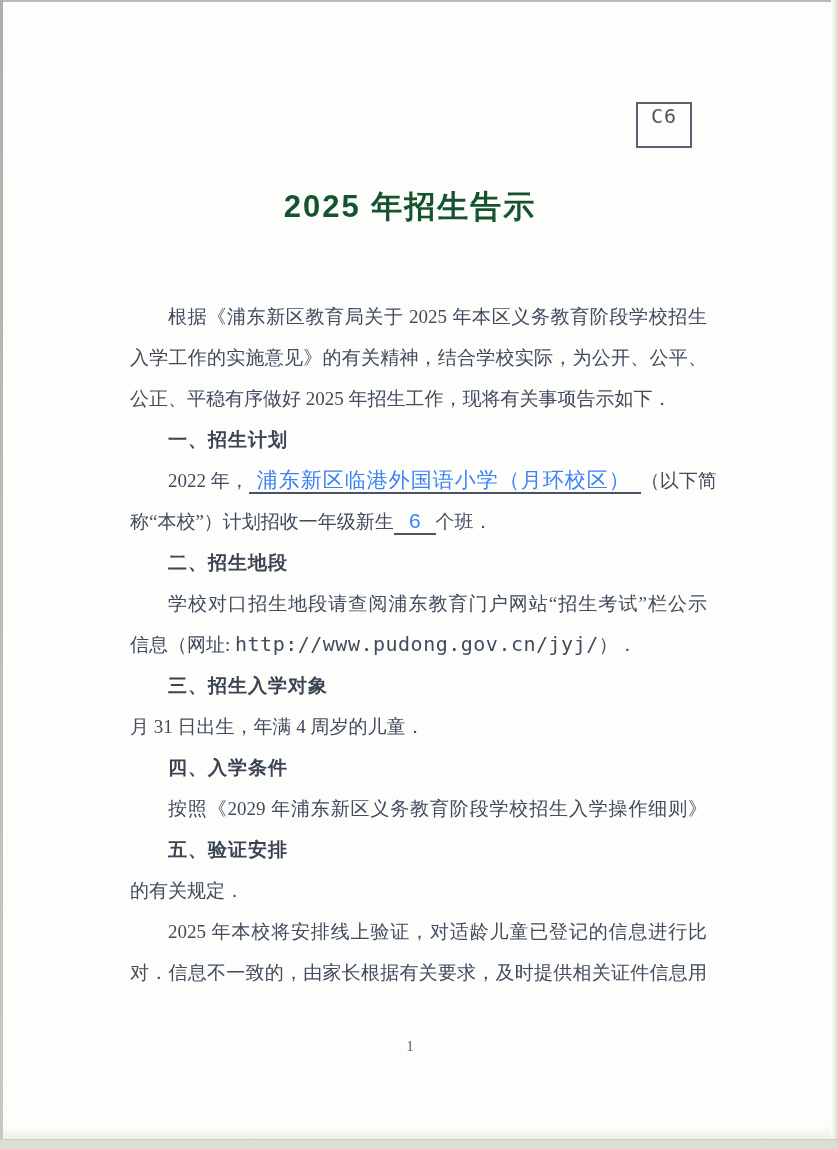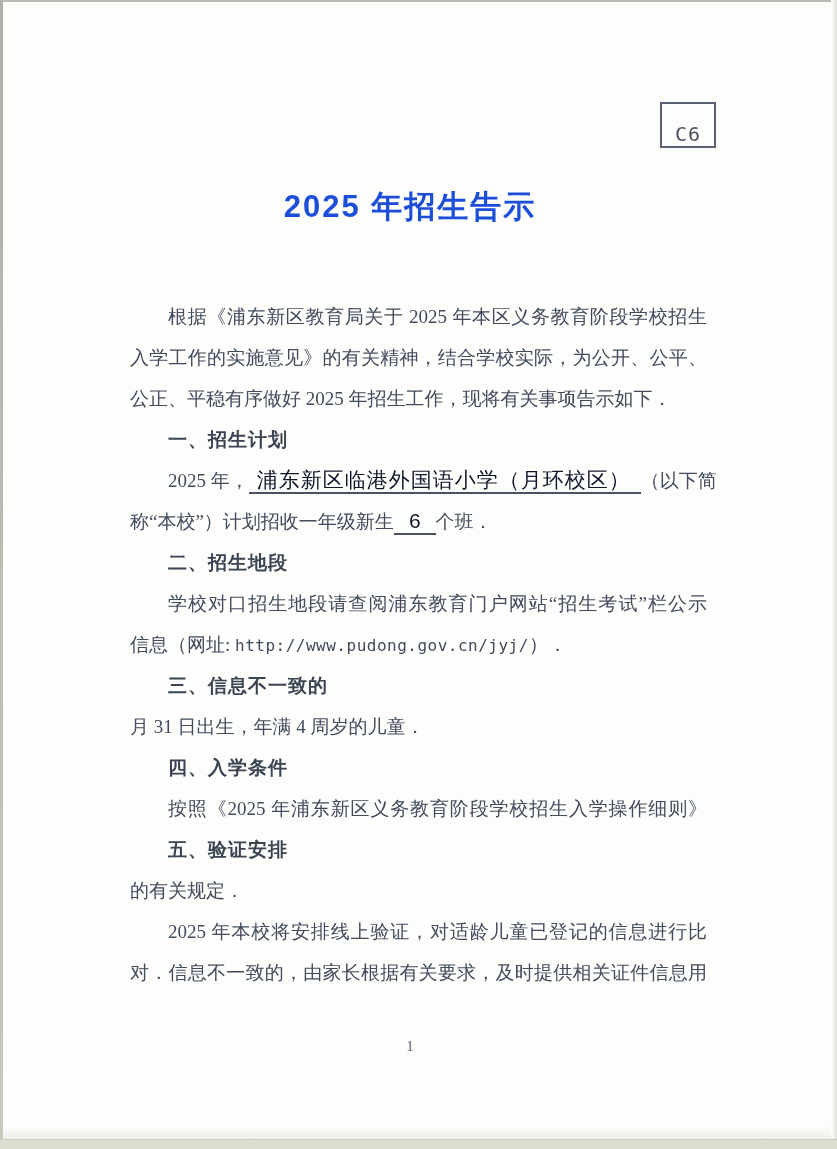--- a/index.html
+++ b/index.html
@@ -41,45 +41,45 @@
     border-top: 1px solid #c9ccbd;
   }
   .edge-bottom-fade {
     position: absolute; left: 0; bottom: 9px;
     width: 837px; height: 14px;
     background: linear-gradient(#fdfdfc00, #eceee6);
   }
   
   .corner-box {
     position: absolute;
-    left: 660px; top: 102px;
+    left: 636px; top: 102px;
     width: 52px; height: 42px;
     border: 2px solid #5a6170;
     display: flex;
-    align-items: flex-end;
+    align-items: flex-start;
     justify-content: center;
     background: #fdfdfc;
   }
   .corner-box span {
     font-family: "DejaVu Sans Mono", monospace;
     font-size: 20px;
     color: #4a5261;
     letter-spacing: 1px;
   }
   
   .doc-title {
     position: absolute;
     left: 0; top: 186px;
     width: 820px;
     text-align: center;
     font-family: "Liberation Sans", sans-serif;
     font-weight: bold;
     font-size: 31px;
     letter-spacing: 2px;
-    color: #1d4ed8;
+    color: #14532d;
   }
   
   .content {
     position: absolute;
     left: 130px; top: 296px;
     width: 577px;
     color: #414b5c;
     font-size: 19px;
   }
   .line {
@@ -96,38 +96,38 @@
   }
   .line.heading {
     font-family: "Liberation Sans", sans-serif;
     font-weight: bold;
     color: #3b4452;
     letter-spacing: 1px;
   }
   .fill-blank {
     display: inline-block;
     font-family: "Liberation Sans", sans-serif;
-    color: #0f172a;
+    color: #3b82f6;
     border-bottom: 2px solid #4a5261;
     line-height: 1.1;
     text-indent: 0;
   }
   .school-fill {
     font-size: 21px;
     font-weight: 500;
     padding: 0 10px 1px 8px;
     letter-spacing: 1px;
   }
   .count-fill {
     font-size: 21px;
     padding: 0 15px 1px 15px;
   }
   .url-text {
     font-family: "DejaVu Sans Mono", monospace;
-    font-size: 16px;
+    font-size: 20px;
     letter-spacing: 0.5px;
     text-align: center;
   }
   .page-number {
     position: absolute;
     left: 0; top: 1038px;
     width: 820px;
     text-align: center;
     font-size: 15px;
     color: #5a6170;
@@ -144,32 +144,32 @@
 
   <div class="doc-title">2025 年招生告示</div>
 
   <div class="content">
 
     <div class="line fill indent">根据《浦东新区教育局关于 2025 年本区义务教育阶段学校招生</div>
     <div class="line fill">入学工作的实施意见》的有关精神，结合学校实际，为公开、公平、</div>
     <div class="line wrap">公正、平稳有序做好 2025 年招生工作，现将有关事项告示如下．</div>
 
     <div class="line heading indent">一、招生计划</div>
-    <div class="line indent"><span>2025 年，</span><span class="fill-blank school-fill">浦东新区临港外国语小学（月环校区）</span><span>（以下简</span></div>
+    <div class="line indent"><span>2022 年，</span><span class="fill-blank school-fill">浦东新区临港外国语小学（月环校区）</span><span>（以下简</span></div>
     <div class="line"><span>称“本校”）计划招收一年级新生</span><span class="fill-blank count-fill">6</span><span>个班．</span></div>
 
     <div class="line heading indent">二、招生地段</div>
     <div class="line fill indent">学校对口招生地段请查阅浦东教育门户网站“招生考试”栏公示</div>
     <div class="line"><span>信息（网址: </span><span class="url-text">http://www.pudong.gov.cn/jyj/</span><span>）．</span></div>
 
-    <div class="line heading indent">三、信息不一致的</div>
+    <div class="line heading indent">三、招生入学对象</div>
     <div class="line">月 31 日出生，年满 4 周岁的儿童．</div>
 
     <div class="line heading indent">四、入学条件</div>
-    <div class="line fill indent">按照《2025 年浦东新区义务教育阶段学校招生入学操作细则》</div>
+    <div class="line fill indent">按照《2029 年浦东新区义务教育阶段学校招生入学操作细则》</div>
     <div class="line heading indent">五、验证安排</div>
 
     <div class="line">的有关规定．</div>
     <div class="line fill indent">2025 年本校将安排线上验证，对适龄儿童已登记的信息进行比</div>
     <div class="line fill">对．信息不一致的，由家长根据有关要求，及时提供相关证件信息用</div>
 
   </div>
 
   <div class="page-number">1</div>
 

